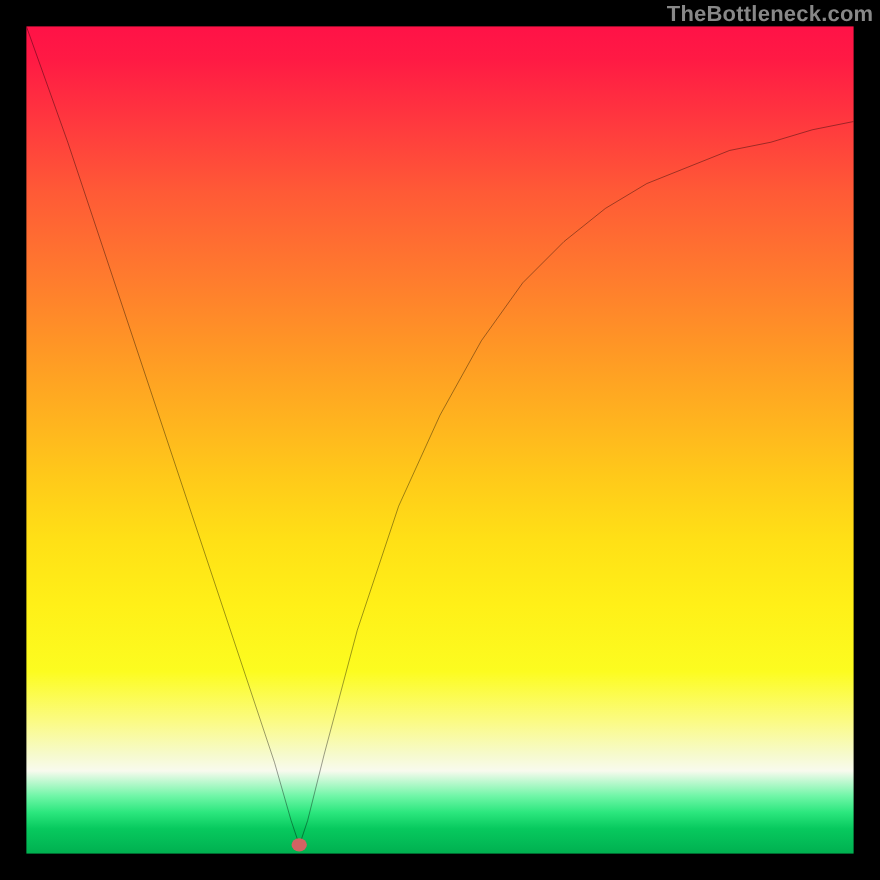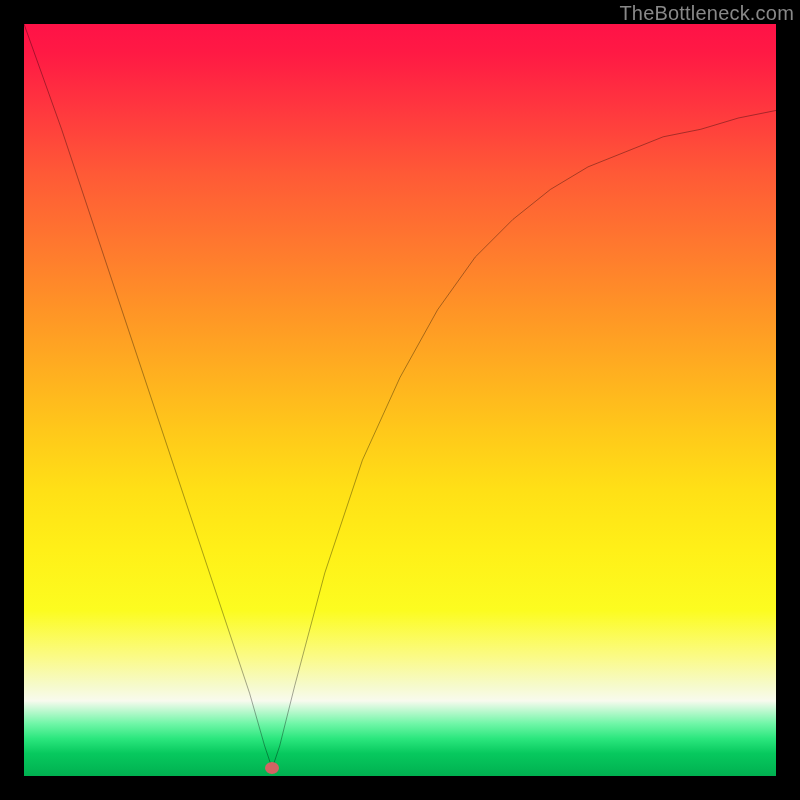--- a/index.html
+++ b/index.html
@@ -54,21 +54,21 @@
     border-radius: 50% / 50%;
     transform: translate(-50%, -50%);
     pointer-events: none;
   }
   .watermark {
     position: absolute;
     top: 2px;
     right: 6px;
     color: #888;
     font-size: 20px;
-    font-weight: 400;
+    font-weight: 700;
     letter-spacing: 0.2px;
     text-align: right;
     user-select: none;
   }
 </style>
 </head>
 <body>
 
 <div class="plot-area">
   <svg class="curve" viewBox="0 0 100 100" preserveAspectRatio="none">

